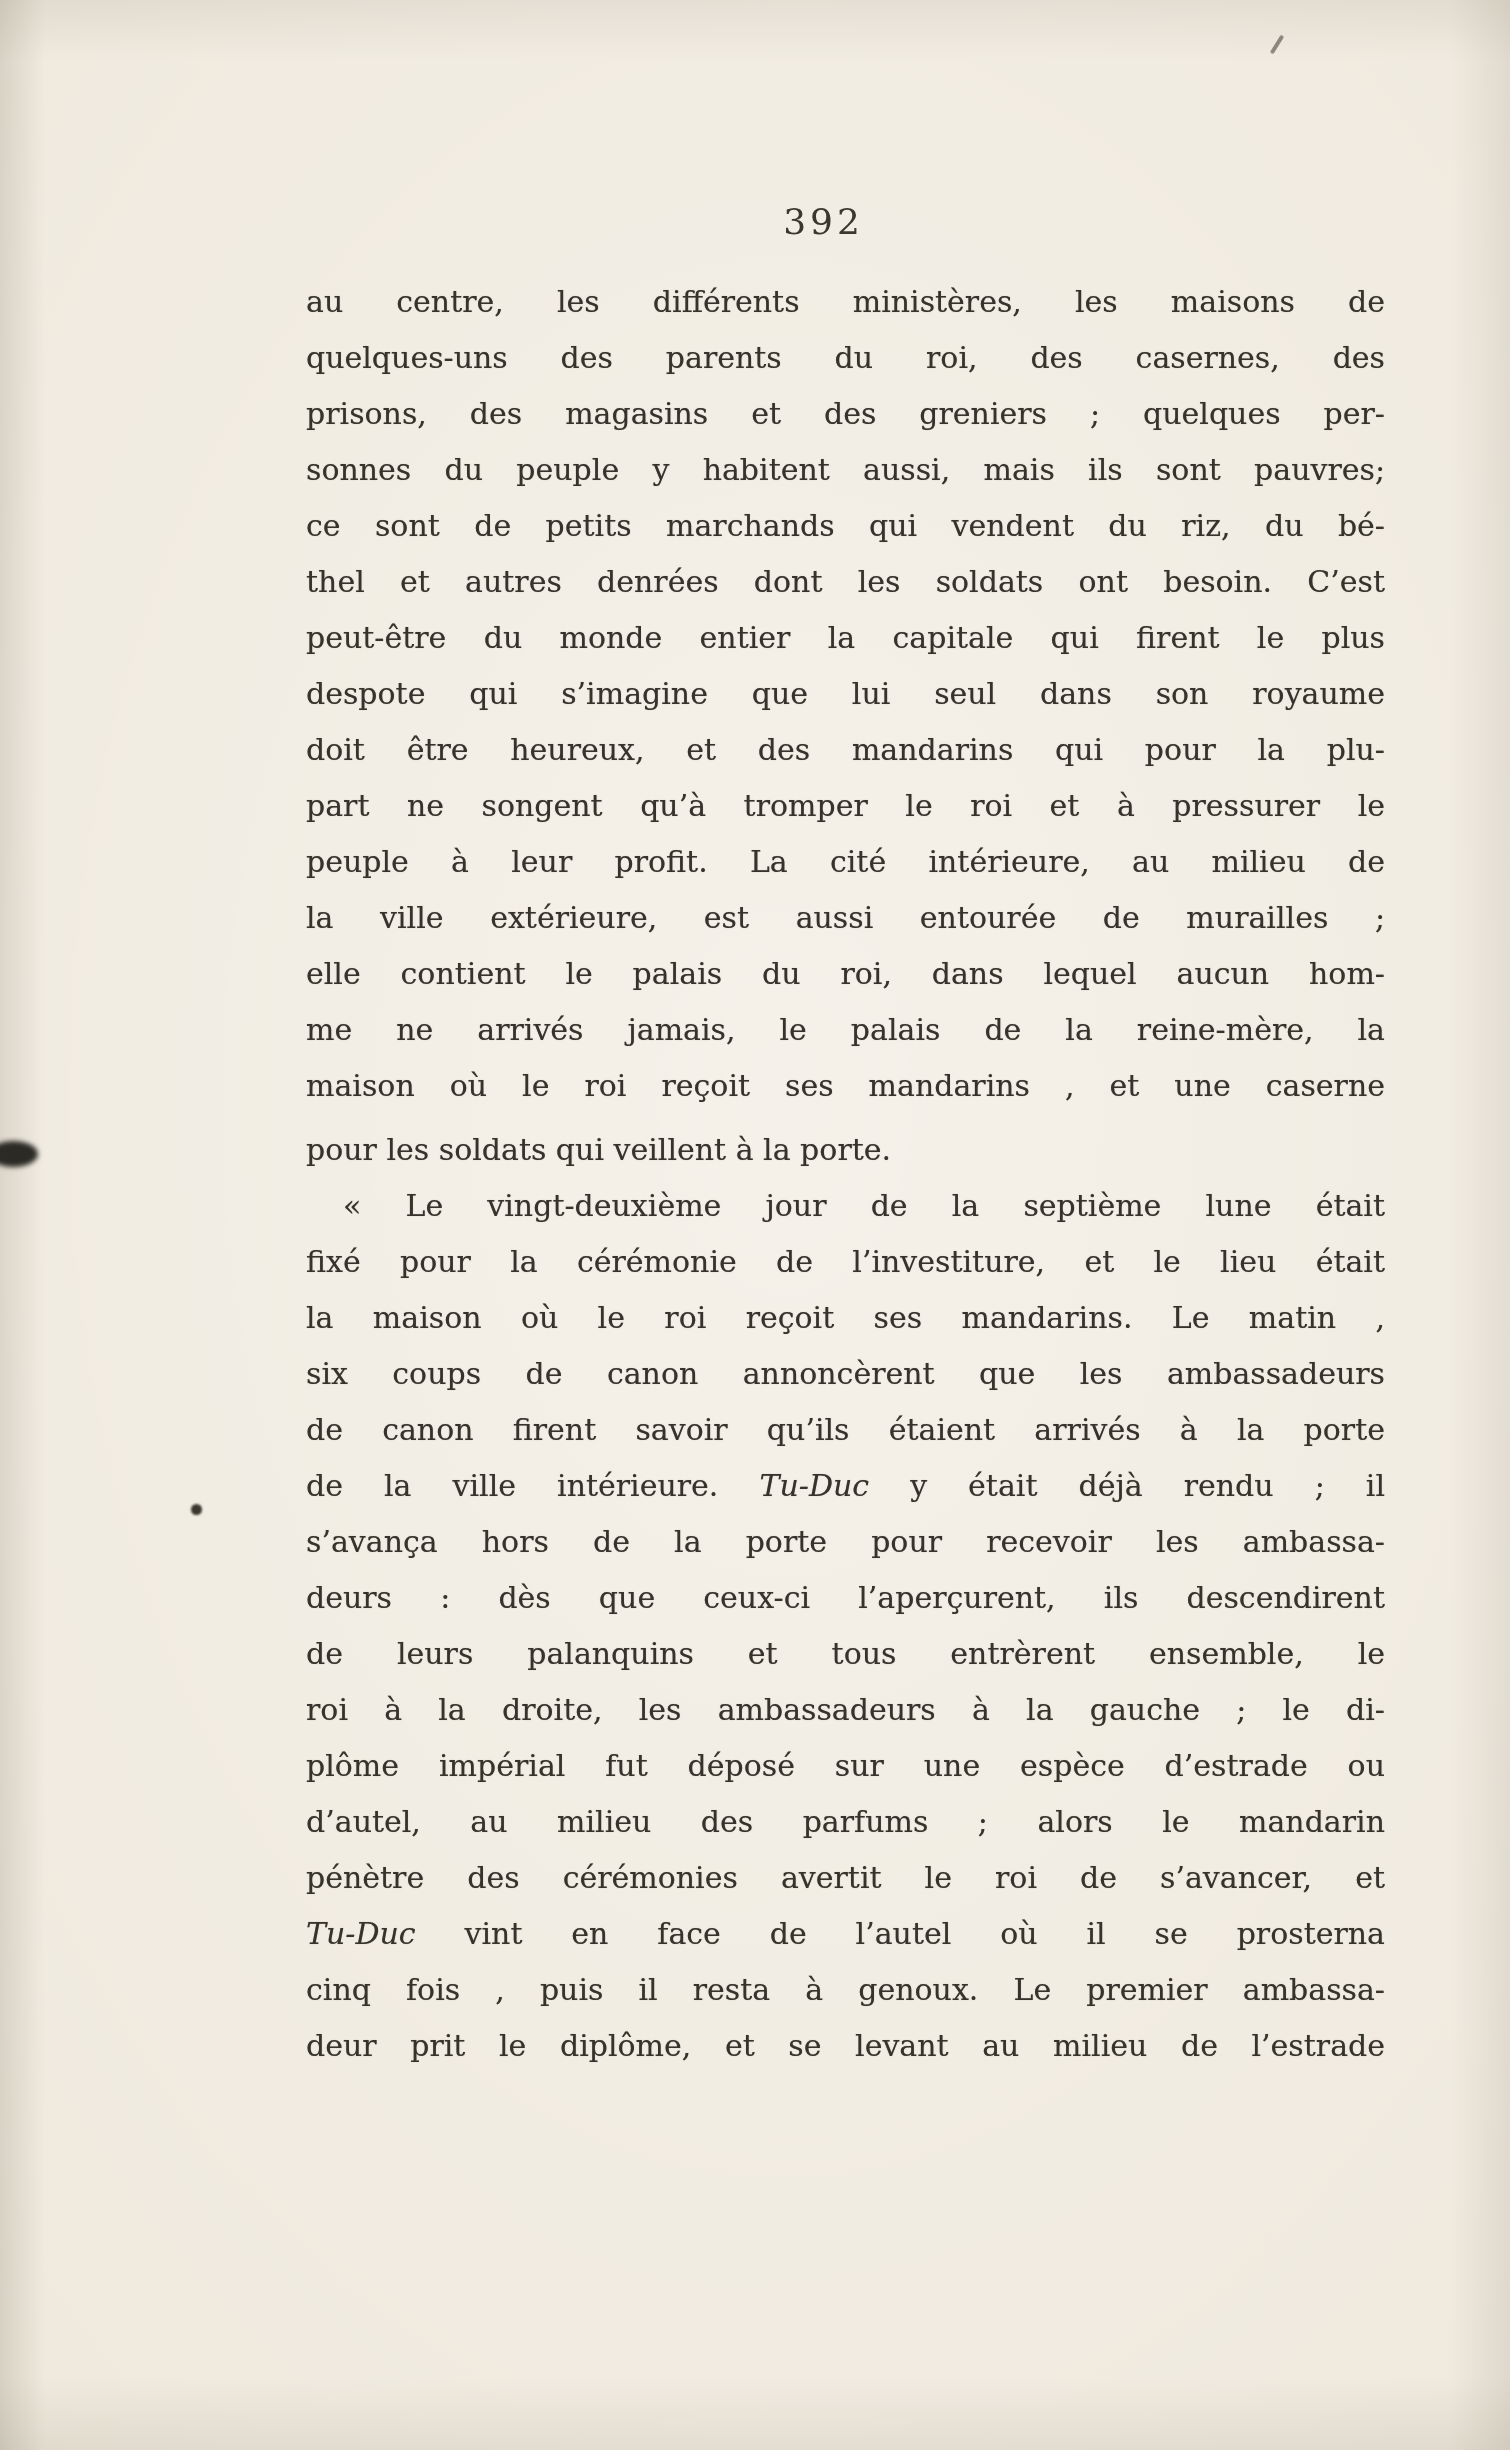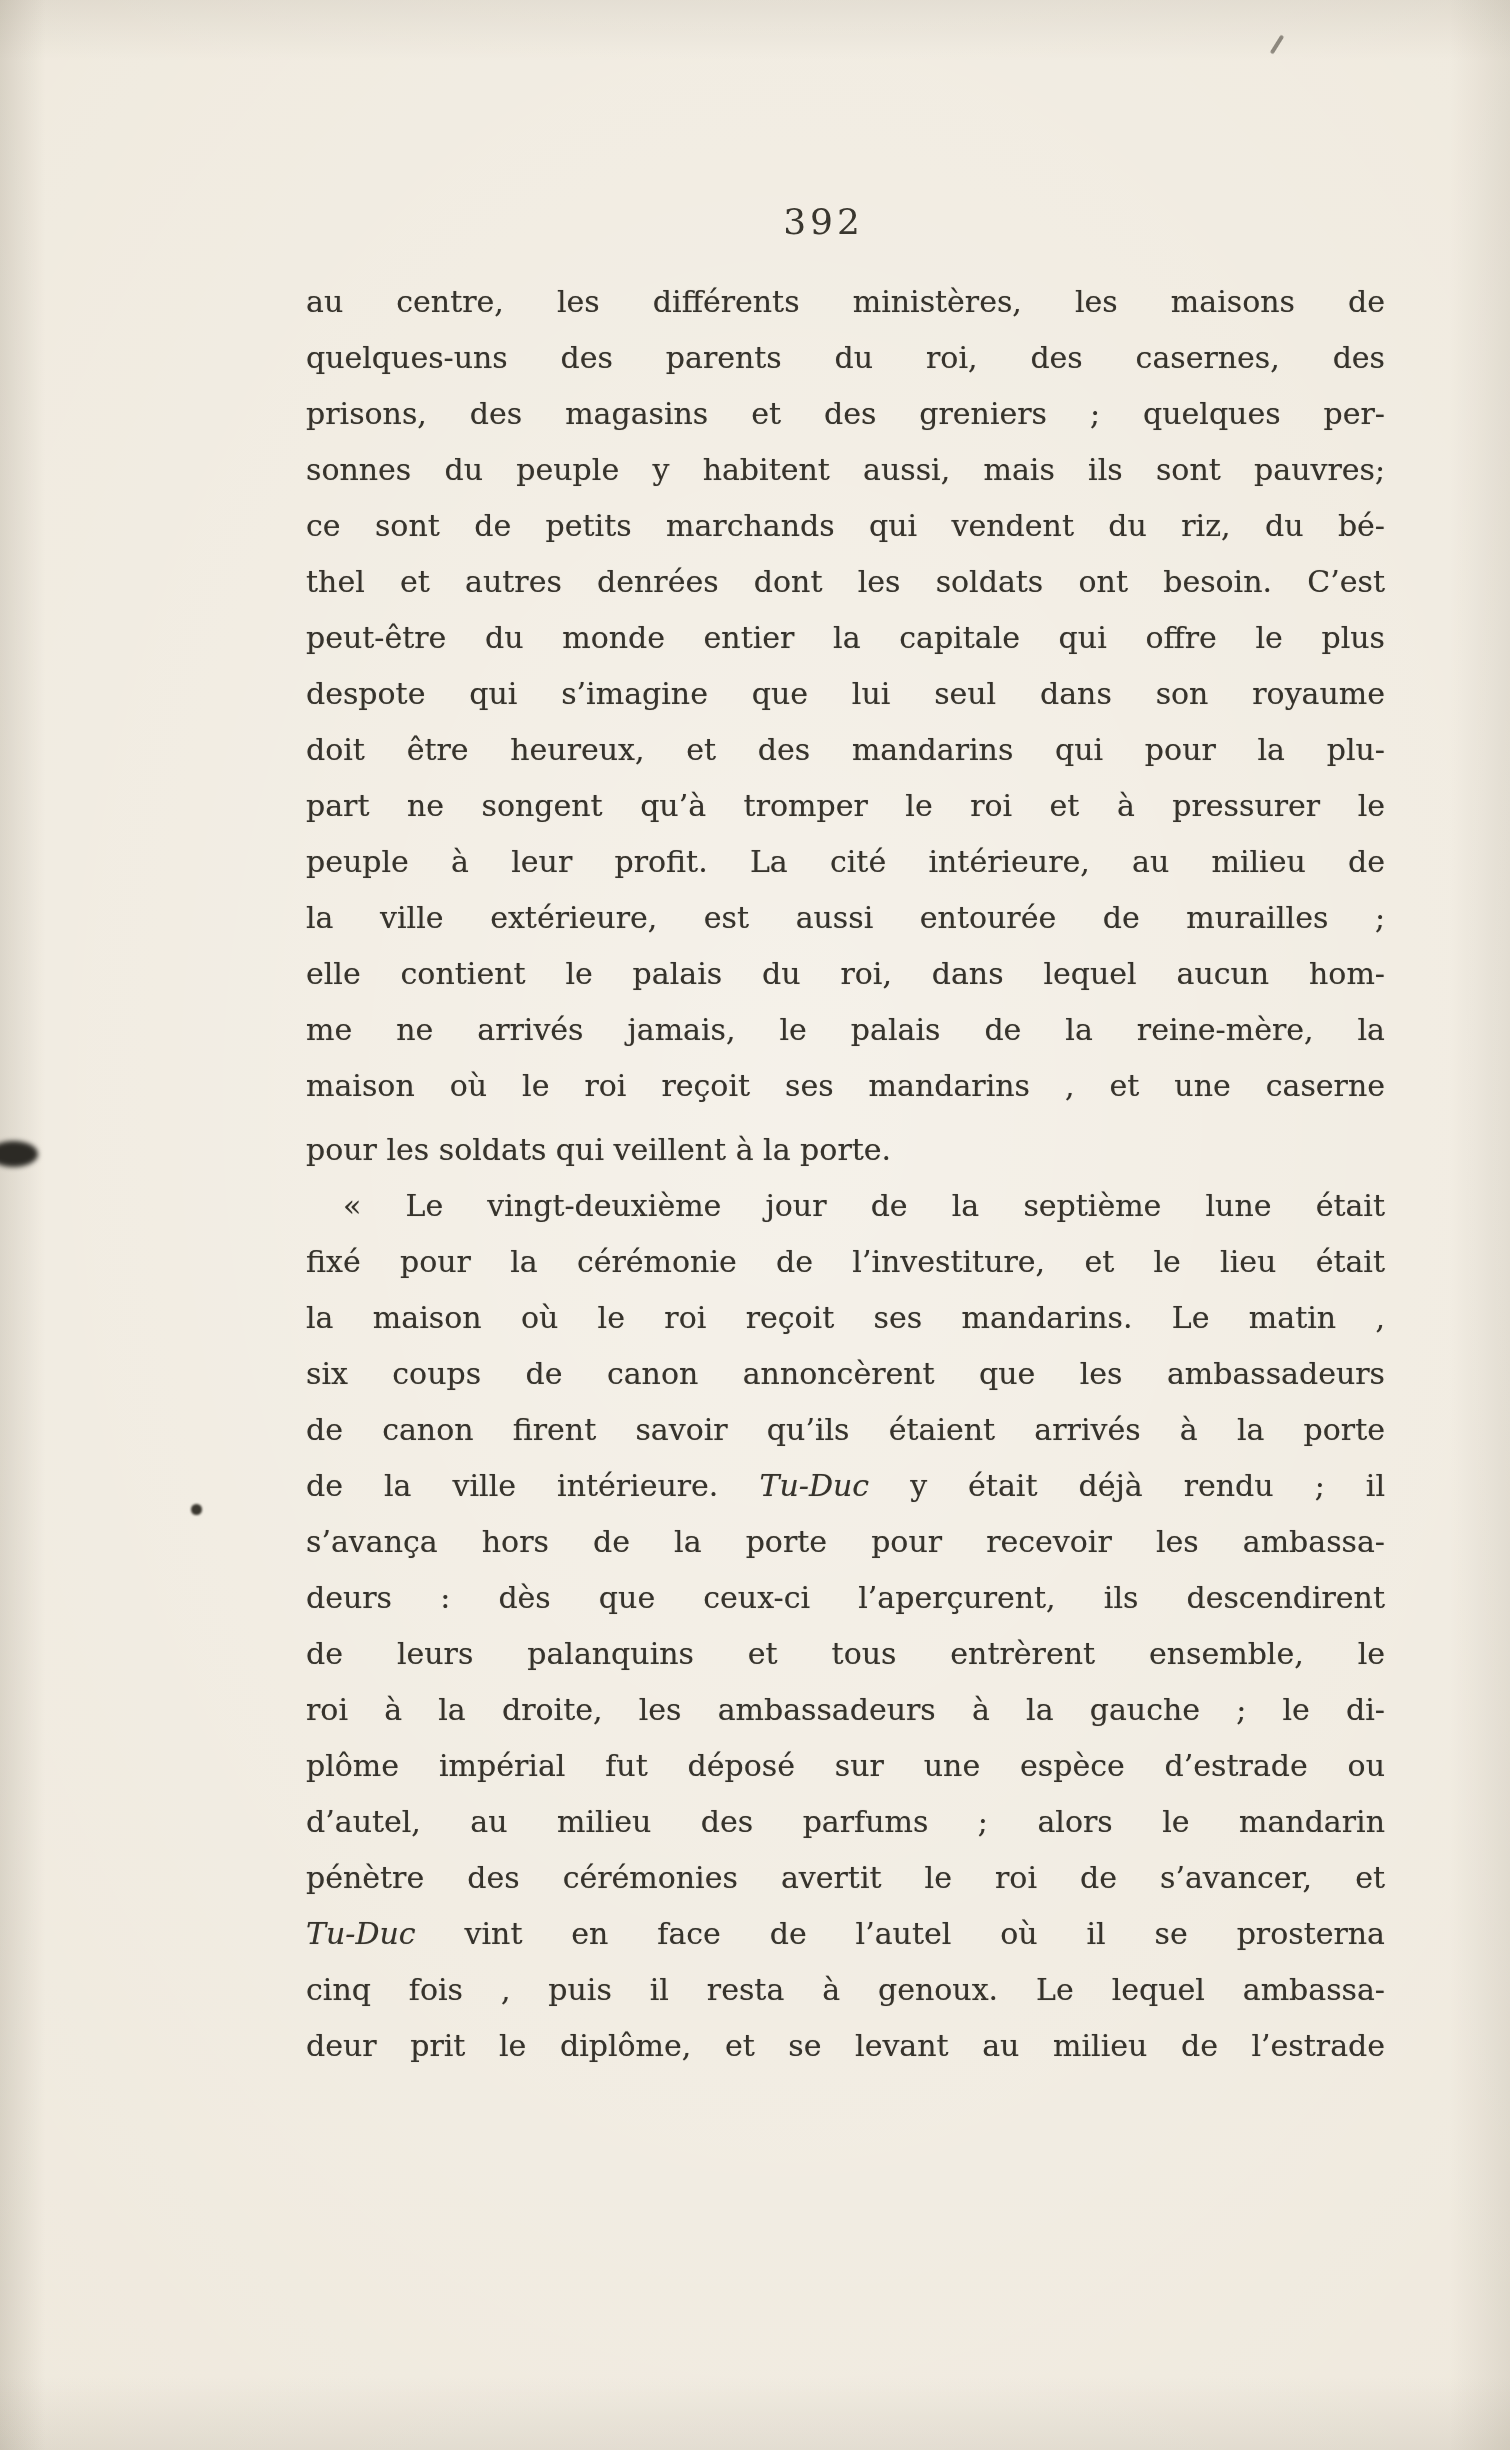--- a/index.html
+++ b/index.html
@@ -96,21 +96,21 @@
 <div class="page">
   <div class="page-number">392</div>
 
   <div class="text-block">
       <div class="line"><span>au centre, les différents ministères, les maisons de</span></div>
       <div class="line"><span>quelques-uns des parents du roi, des casernes, des</span></div>
       <div class="line"><span>prisons, des magasins et des greniers ; quelques per-</span></div>
       <div class="line"><span>sonnes du peuple y habitent aussi, mais ils sont pauvres;</span></div>
       <div class="line"><span>ce sont de petits marchands qui vendent du riz, du bé-</span></div>
       <div class="line"><span>thel et autres denrées dont les soldats ont besoin. C’est</span></div>
-      <div class="line"><span>peut-être du monde entier la capitale qui offre le plus</span></div>
+      <div class="line"><span>peut-être du monde entier la capitale qui firent le plus</span></div>
       <div class="line"><span>despote qui s’imagine que lui seul dans son royaume</span></div>
       <div class="line"><span>doit être heureux, et des mandarins qui pour la plu-</span></div>
       <div class="line"><span>part ne songent qu’à tromper le roi et à pressurer le</span></div>
       <div class="line"><span>peuple à leur profit. La cité intérieure, au milieu de</span></div>
       <div class="line"><span>la ville extérieure, est aussi entourée de murailles ;</span></div>
       <div class="line"><span>elle contient le palais du roi, dans lequel aucun hom-</span></div>
       <div class="line"><span>me ne arrivés jamais, le palais de la reine-mère, la</span></div>
       <div class="line"><span>maison où le roi reçoit ses mandarins , et une caserne</span></div>
       <div class="line flush"><span>pour les soldats qui veillent à la porte.</span></div>
       <div class="line indent"><span>« Le vingt-deuxième jour de la septième lune était</span></div>
@@ -120,21 +120,21 @@
       <div class="line"><span>de canon firent savoir qu’ils étaient arrivés à la porte</span></div>
       <div class="line"><span>de la ville intérieure. </span><span class="italic">Tu-Duc</span><span> y était déjà rendu ; il</span></div>
       <div class="line"><span>s’avança hors de la porte pour recevoir les ambassa-</span></div>
       <div class="line"><span>deurs : dès que ceux-ci l’aperçurent, ils descendirent</span></div>
       <div class="line"><span>de leurs palanquins et tous entrèrent ensemble, le</span></div>
       <div class="line"><span>roi à la droite, les ambassadeurs à la gauche ; le di-</span></div>
       <div class="line"><span>plôme impérial fut déposé sur une espèce d’estrade ou</span></div>
       <div class="line"><span>d’autel, au milieu des parfums ; alors le mandarin</span></div>
       <div class="line"><span>pénètre des cérémonies avertit le roi de s’avancer, et</span></div>
       <div class="line"><span class="italic">Tu-Duc</span><span> vint en face de l’autel où il se prosterna</span></div>
-      <div class="line"><span>cinq fois , puis il resta à genoux. Le lequel ambassa-</span></div>
+      <div class="line"><span>cinq fois , puis il resta à genoux. Le premier ambassa-</span></div>
       <div class="line"><span>deur prit le diplôme, et se levant au milieu de l’estrade</span></div>
     </div>
 
   <div class="artifact artifact-smudge"></div>
   <div class="artifact artifact-dot"></div>
   <div class="artifact artifact-corner-mark"></div>
 </div>
 
 
 </body></html>

